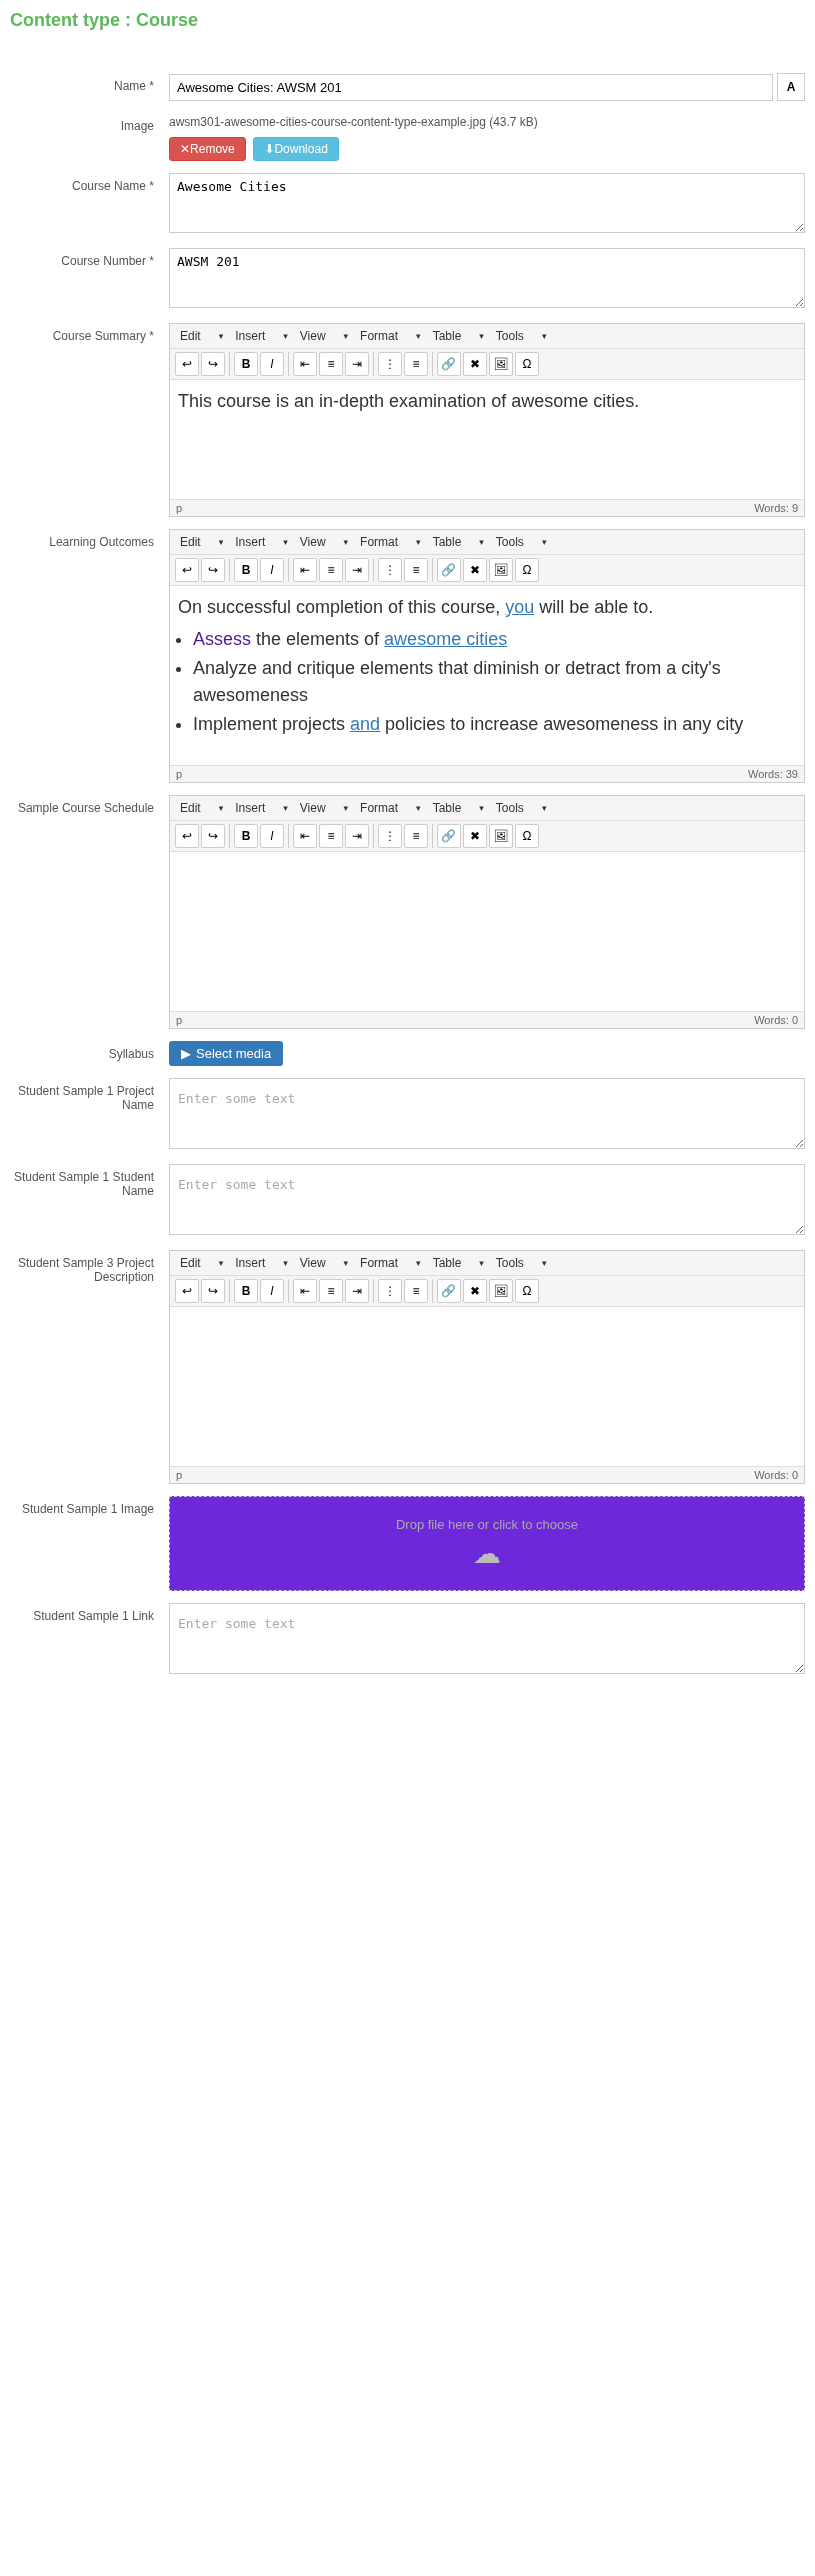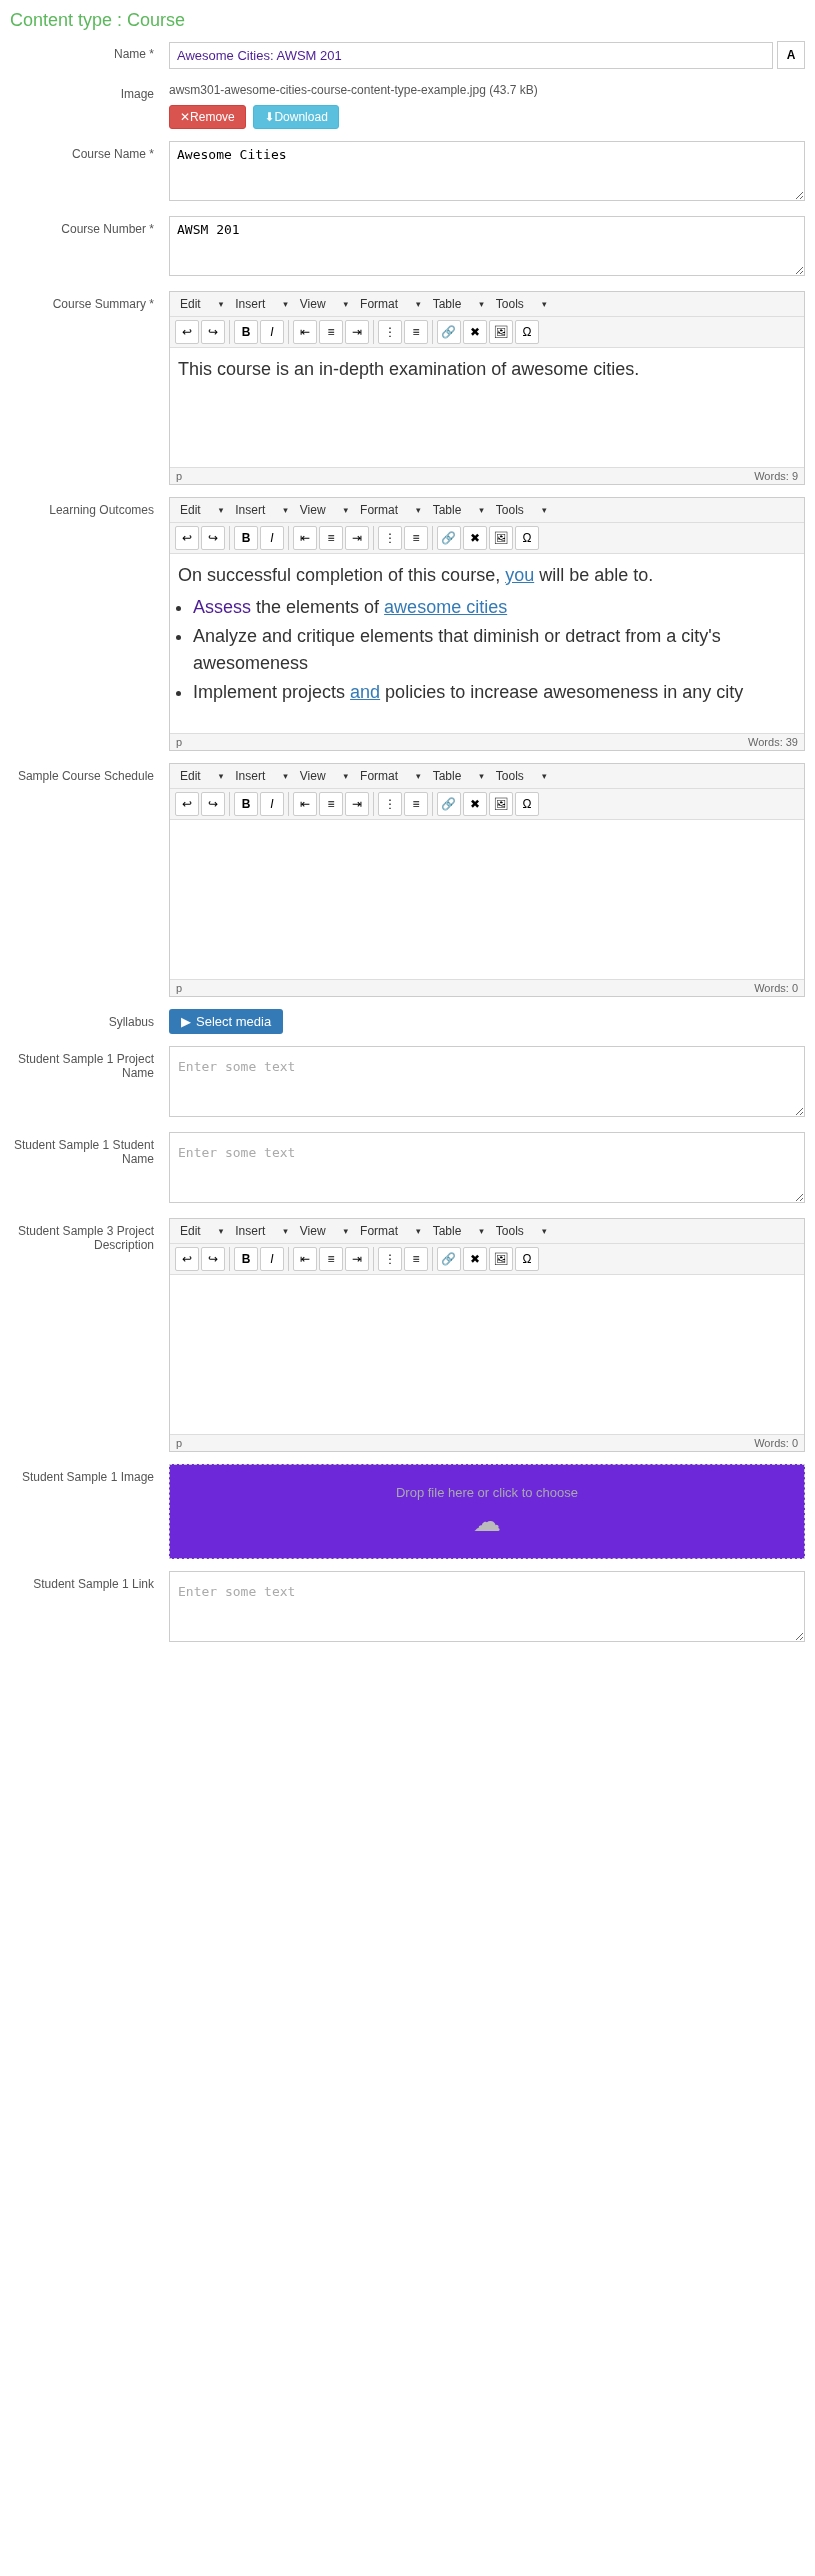--- a/index.html
+++ b/index.html
@@ -6,25 +6,26 @@
     body {
       font-family: Arial, sans-serif;
       font-size: 13px;
       color: #333;
       background: #fff;
       width: 815px;
     }
     .page-title {
       color: #5cb85c;
       font-size: 18px;
-      font-weight: normal;
+      font-weight: bold;
       padding: 10px 15px 10px 10px;
     }
     .form-container {
       padding: 0 10px 20px 10px;
+      margin-top: 32px;
     }
     .form-row {
       display: flex;
       margin-bottom: 12px;
       align-items: flex-start;
     }
     .form-label {
       width: 159px;
       min-width: 159px;
       text-align: right;
@@ -34,21 +35,21 @@
       color: #555;
     }
     .form-field {
       flex: 1;
     }
     .text-input {
       width: 100%;
       padding: 5px 7px;
       border: 1px solid #ccc;
       font-size: 13px;
-      color: #4c1d95;
+      color: #000000;
       outline: none;
     }
     .name-row {
       display: flex;
       align-items: center;
     }
     .name-row input {
       flex: 1;
       padding: 5px 7px;
       border: 1px solid #ccc;

